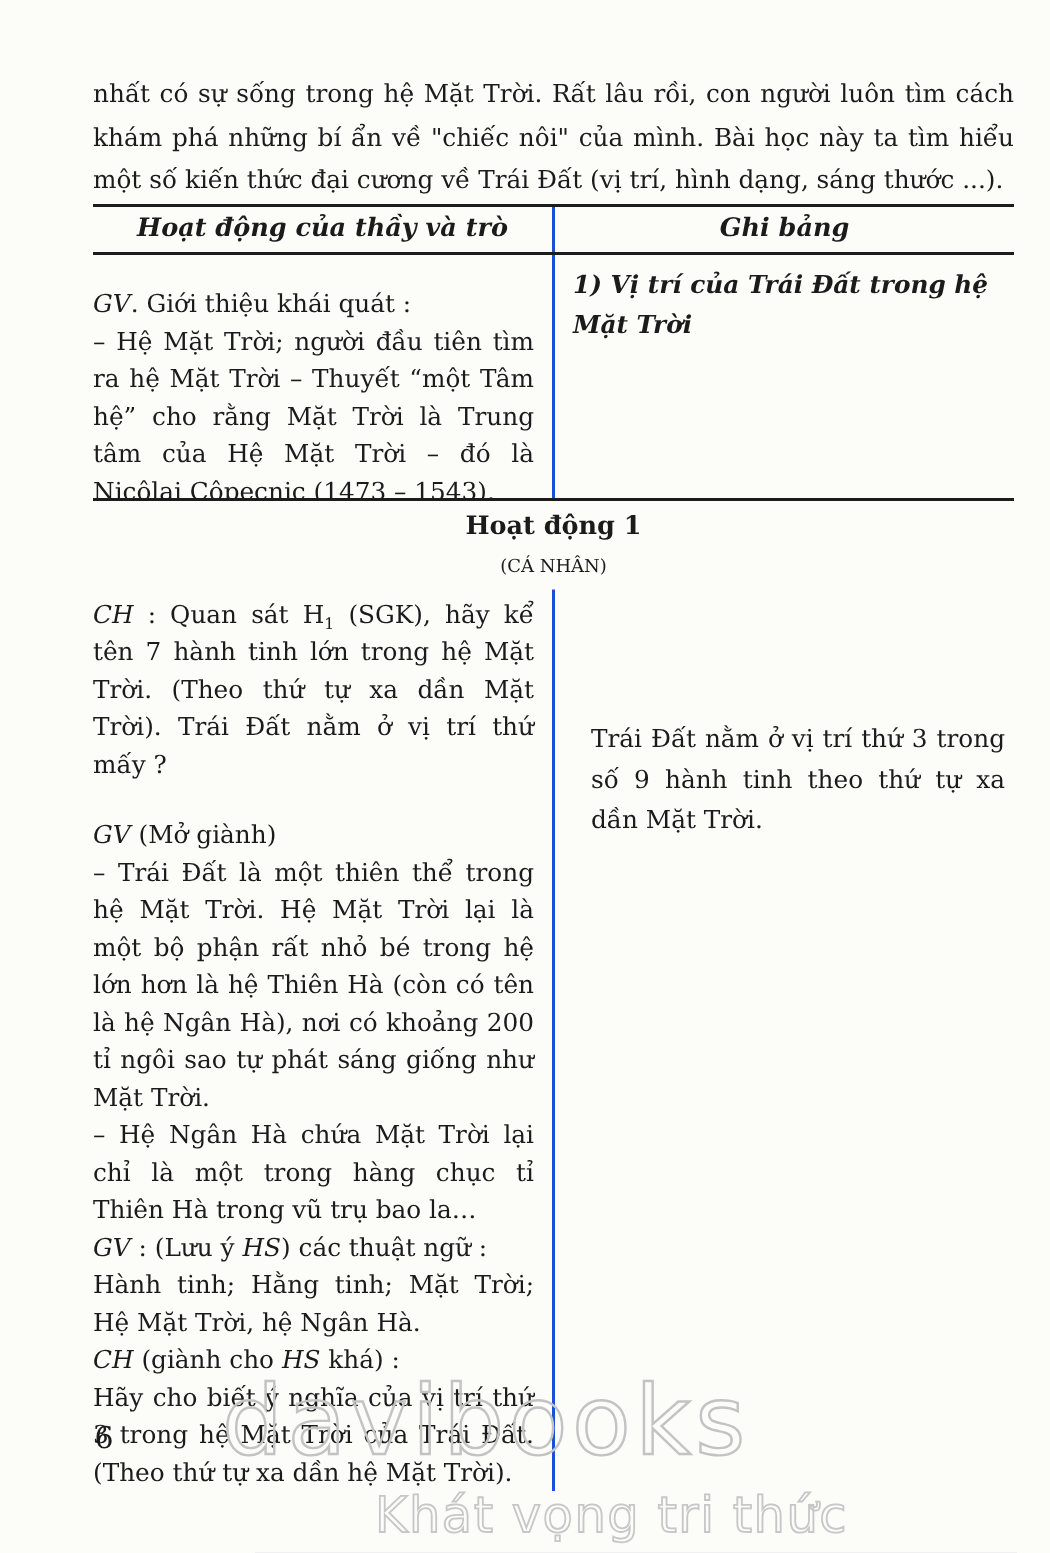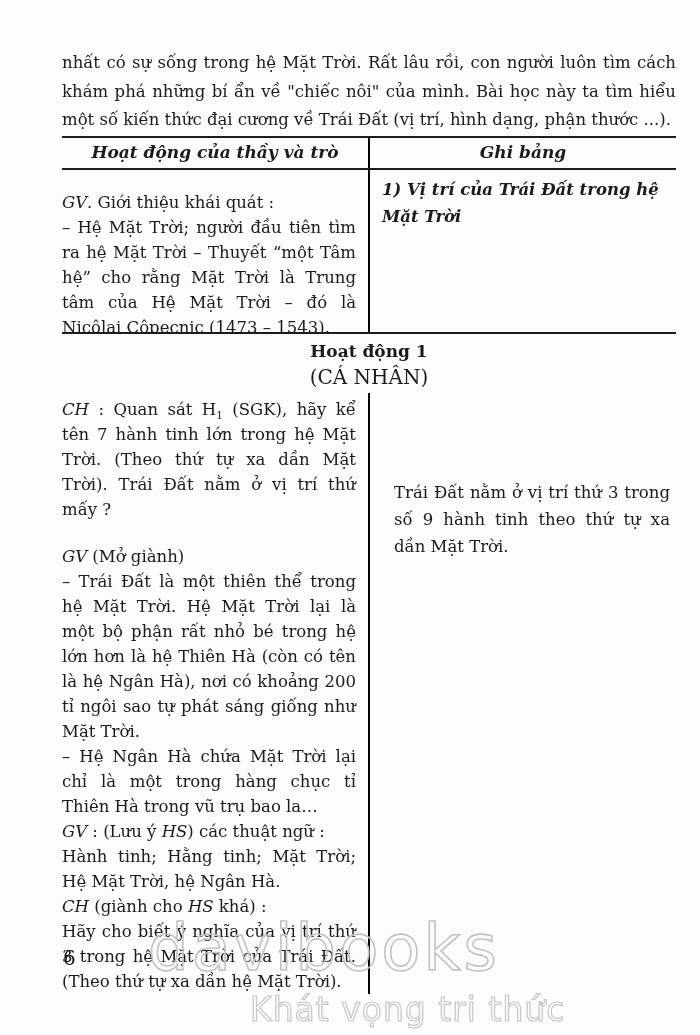--- a/index.html
+++ b/index.html
@@ -13,33 +13,33 @@
   .intro{
     position:absolute;left:62px;top:49px;width:614px;margin:0;
     font-size:16.5px;line-height:28.5px;text-align:justify;
   }
   
   .doc-table{position:absolute;left:62px;top:136px;width:614px;}
   .thead{display:flex;border-top:2px solid #1c1c1c;border-bottom:2px solid #1c1c1c;}
   .thead .cell{padding:2px 0 4px;}
   .hdr{font-weight:700;font-style:italic;text-align:center;font-size:17px;line-height:24px;}
   .cell{box-sizing:border-box;}
-  .cell.left{width:308px;border-right:2px solid #000000;}
+  .cell.left{width:308px;border-right:2px solid #1d4ed8;}
   .cell.right{flex:1;}
   .trow{display:flex;}
   .row1{border-bottom:2px solid #1c1c1c;height:162px;overflow:hidden;}
   .row1 .cell.left{padding:20px 12px 0 0;}
   .row1 .cell.right{padding:6px 6px 0 12px;}
   .p{margin:0;font-size:16.5px;line-height:25px;}
   .just{text-align:justify;}
   .bi{font-weight:700;font-style:italic;}
   .row1 .heading-bi{line-height:27px;}
   .activity{text-align:center;padding:4px 0 3px;}
   .act-title{margin:0;font-size:17px;line-height:26px;font-weight:700;}
-  .act-sub{margin:0;font-size:20px;line-height:26px;}
+  .act-sub{margin:0;font-size:12px;line-height:26px;}
   .row2{min-height:549px;align-items:stretch;}
   .row2 .cell.left{padding:4px 12px 0 0;}
   .row2 .cell.right{padding:86px 6px 0 24px;}
   .q{margin-bottom:22px;}
   .answer{line-height:27px;}
   i{}
   sub{font-size:10.5px;line-height:0;}
   
   .pagenum{position:absolute;left:63px;top:946px;font-size:20px;}
   
@@ -56,21 +56,21 @@
     font-size:33px;line-height:36px;letter-spacing:1px;
     color:transparent;-webkit-text-stroke:1.2px #c7c7c7;
     pointer-events:none;
   }
 </style>
 </head>
 <body>
 
 <div class="page">
 
-  <p class="intro">nhất có sự sống trong hệ Mặt Trời. Rất lâu rồi, con người luôn tìm cách khám phá những bí ẩn về "chiếc nôi" của mình. Bài học này ta tìm hiểu một số kiến thức đại cương về Trái Đất (vị trí, hình dạng, phận thước ...).</p>
+  <p class="intro">nhất có sự sống trong hệ Mặt Trời. Rất lâu rồi, con người luôn tìm cách khám phá những bí ẩn về "chiếc nôi" của mình. Bài học này ta tìm hiểu một số kiến thức đại cương về Trái Đất (vị trí, hình dạng, sáng thước ...).</p>
 
   <div class="doc-table">
 
     <div class="thead">
       <div class="cell left hdr">Hoạt động của thầy và trò</div>
       <div class="cell right hdr">Ghi bảng</div>
     </div>
 
     <div class="trow row1">
       <div class="cell left">

